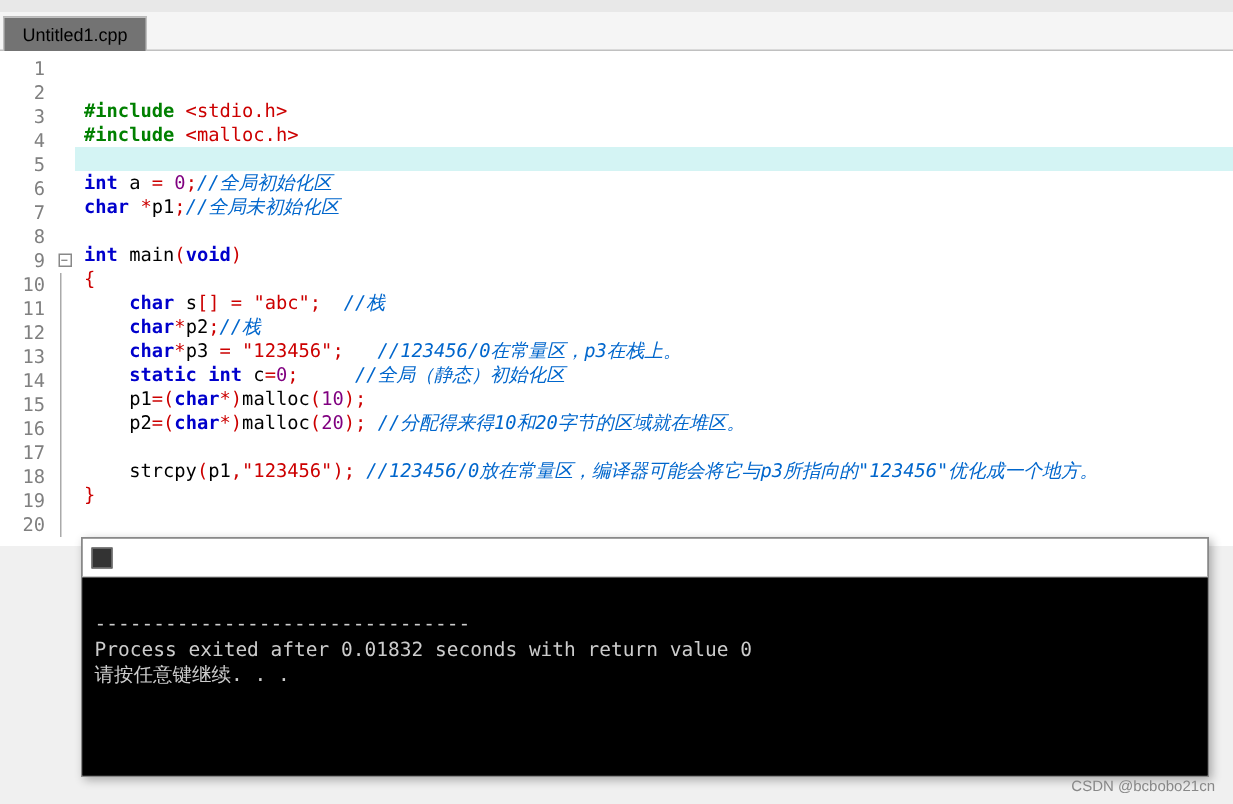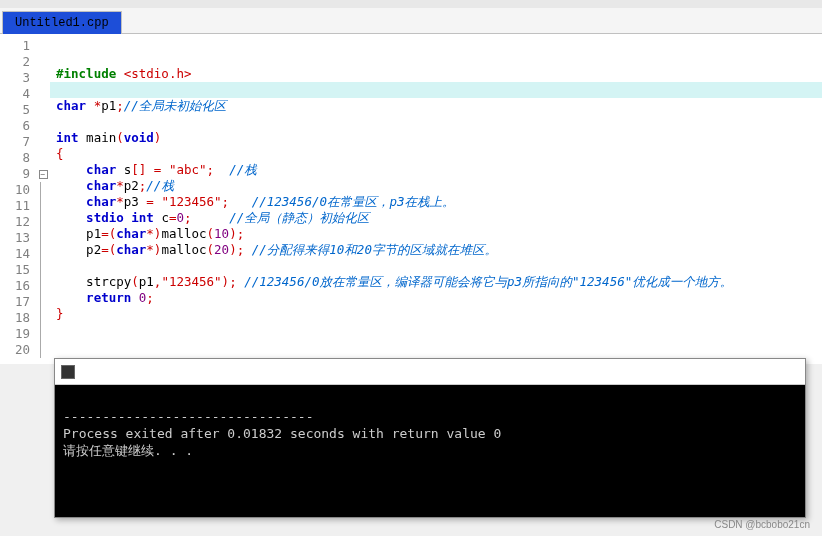--- a/index.html
+++ b/index.html
@@ -1,19 +1,19 @@
 <!DOCTYPE html>
 <html><head>
 <meta charset="utf-8">
 <style>
 * { margin: 0; padding: 0; box-sizing: border-box; }
 body { font-family: Consolas, monospace; font-size: 13px; background: #f0f0f0; width: 822px; height: 536px; overflow: hidden; position: relative; }
 .top-border { height: 8px; background: #e8e8e8; }
 .tab-bar { background: #f5f5f5; height: 26px; display: flex; align-items: flex-end; border-bottom: 1px solid #c0c0c0; padding-left: 2px; }
-.tab { background: #1d4ed8; border: 1px solid #c0c0c0; border-bottom: none; padding: 4px 12px; font-size: 12px; font-family: Liberation Mono, monospace; position: relative; top: 1px; }
+.tab { background: #737373; border: 1px solid #c0c0c0; border-bottom: none; padding: 4px 12px; font-size: 12px; font-family: Liberation Sans, sans-serif; position: relative; top: 1px; }
 .editor { background: #fff; height: 330px; display: flex; overflow: hidden; }
 .gutter { width: 36px; background: #fff; color: #808080; text-align: right; padding-right: 6px; font-size: 12.5px; line-height: 16px; padding-top: 4px; user-select: none; }
 .fold-col { width: 14px; background: #fff; line-height: 16px; padding-top: 4px; color: #808080; text-align: center; font-size: 10px; }
 .code-area { flex: 1; padding-top: 4px; padding-left: 6px; line-height: 16px; font-size: 12.5px; position: relative; margin-top: 28px; }
 .code-line { height: 16px; white-space: pre; }
 .hl { background: #d4f4f4; display: block; margin-left: -6px; padding-left: 6px; margin-right: -400px; }
 .kw { color: #0000cc; font-weight: bold; }
 .type { color: #0000cc; font-weight: bold; }
 .pp { color: #008000; font-weight: bold; }
 .ppinc { color: #cc0000; }
@@ -67,34 +67,35 @@
       <div>&nbsp;</div>
       <div>&nbsp;</div>
       <div>&nbsp;</div>
       <div>&nbsp;</div>
       <div>&nbsp;</div>
     <div><span class="fold-box">−</span></div>
     <div style="border-left:1px solid #aaa;height:176px;margin-left:4px"></div>
   </div>
   <div class="code-area">
     <div class="code-line"><span class="pp">#include </span><span class="ppinc">&lt;stdio.h&gt;</span></div>
+    <div class="code-line"><span class="pp">#include </span><span class="ppinc">&lt;malloc.h&gt;</span></div>
     <div class="code-line hl">&nbsp;</div>
+    <div class="code-line"><span class="type">int</span><span> a </span><span class="op">=</span><span> </span><span class="num">0</span><span class="op">;</span><span class="cmt">//全局初始化区</span></div>
     <div class="code-line"><span class="type">char</span><span> </span><span class="op">*</span><span>p1</span><span class="op">;</span><span class="cmt">//全局未初始化区</span></div>
     <div class="code-line">&nbsp;</div>
     <div class="code-line"><span class="type">int</span><span> </span><span>main</span><span class="op">(</span><span class="type">void</span><span class="op">)</span></div>
     <div class="code-line"><span class="op">{</span></div>
     <div class="code-line">    <span class="type">char</span><span> </span><span>s</span><span class="op">[] = </span><span class="str">"abc"</span><span class="op">;</span><span>  </span><span class="cmt">//栈</span></div>
     <div class="code-line">    <span class="type">char</span><span class="op">*</span><span>p2</span><span class="op">;</span><span class="cmt">//栈</span></div>
     <div class="code-line">    <span class="type">char</span><span class="op">*</span><span>p3 </span><span class="op">= </span><span class="str">"123456"</span><span class="op">;</span><span>   </span><span class="cmt">//123456/0在常量区，p3在栈上。</span></div>
-    <div class="code-line">    <span class="type">stdio int</span><span> </span><span>c</span><span class="op">=</span><span class="num">0</span><span class="op">;</span><span>     </span><span class="cmt">//全局（静态）初始化区</span></div>
+    <div class="code-line">    <span class="type">static int</span><span> </span><span>c</span><span class="op">=</span><span class="num">0</span><span class="op">;</span><span>     </span><span class="cmt">//全局（静态）初始化区</span></div>
     <div class="code-line">    <span>p1</span><span class="op">=(</span><span class="type">char</span><span class="op">*)</span><span>malloc</span><span class="op">(</span><span class="num">10</span><span class="op">);</span></div>
     <div class="code-line">    <span>p2</span><span class="op">=(</span><span class="type">char</span><span class="op">*)</span><span>malloc</span><span class="op">(</span><span class="num">20</span><span class="op">);</span><span> </span><span class="cmt">//分配得来得10和20字节的区域就在堆区。</span></div>
     <div class="code-line">&nbsp;</div>
     <div class="code-line">    <span>strcpy</span><span class="op">(</span><span>p1</span><span class="op">,</span><span class="str">"123456"</span><span class="op">);</span><span> </span><span class="cmt">//123456/0放在常量区，编译器可能会将它与p3所指向的"123456"优化成一个地方。</span></div>
-    <div class="code-line">    <span class="kw">return</span><span> </span><span class="num">0</span><span class="op">;</span></div>
     <div class="code-line"><span class="op">}</span></div>
   </div>
 </div>
 
 <div class="console-window">
   <div class="console-title">
     <span class="console-icon"></span>
   </div>
   <div class="console-body">
     <div>&nbsp;</div>

